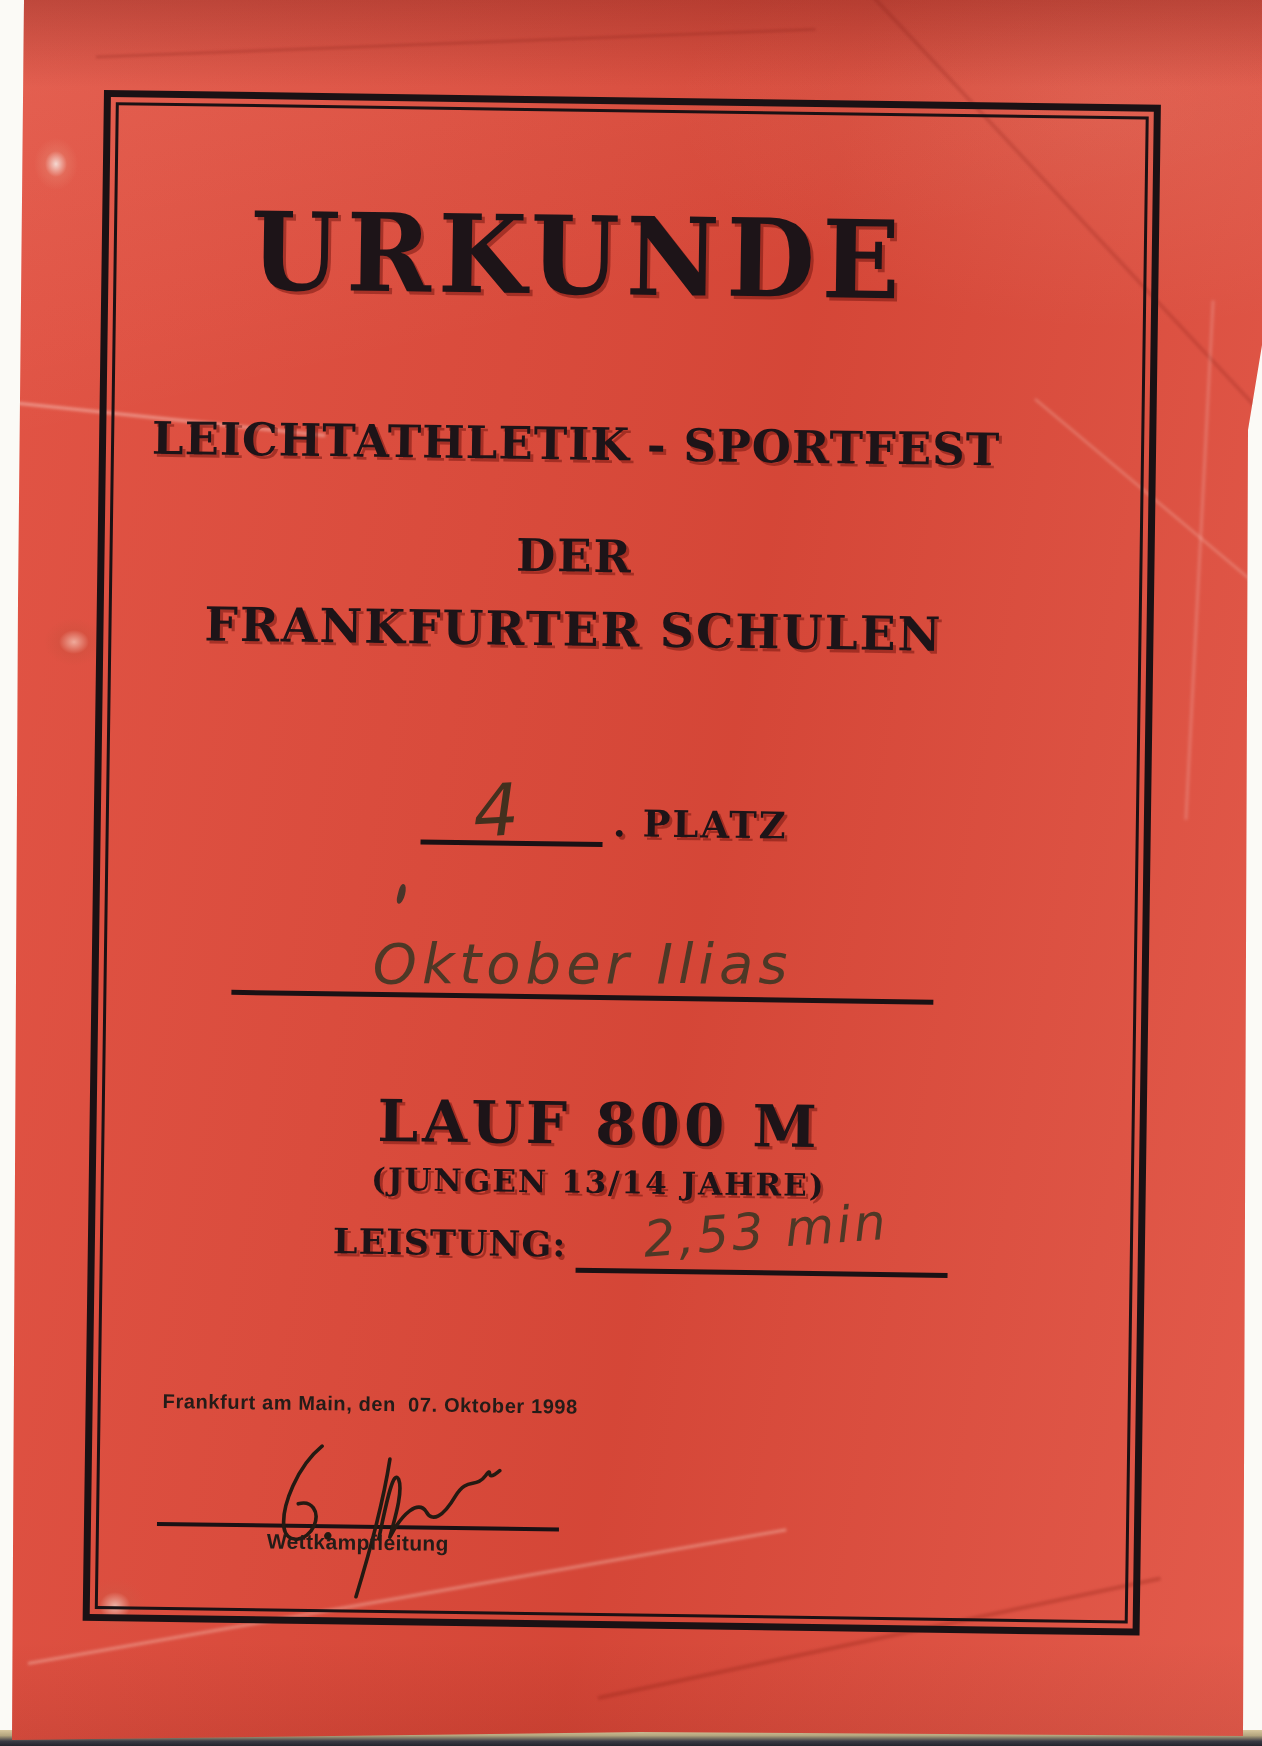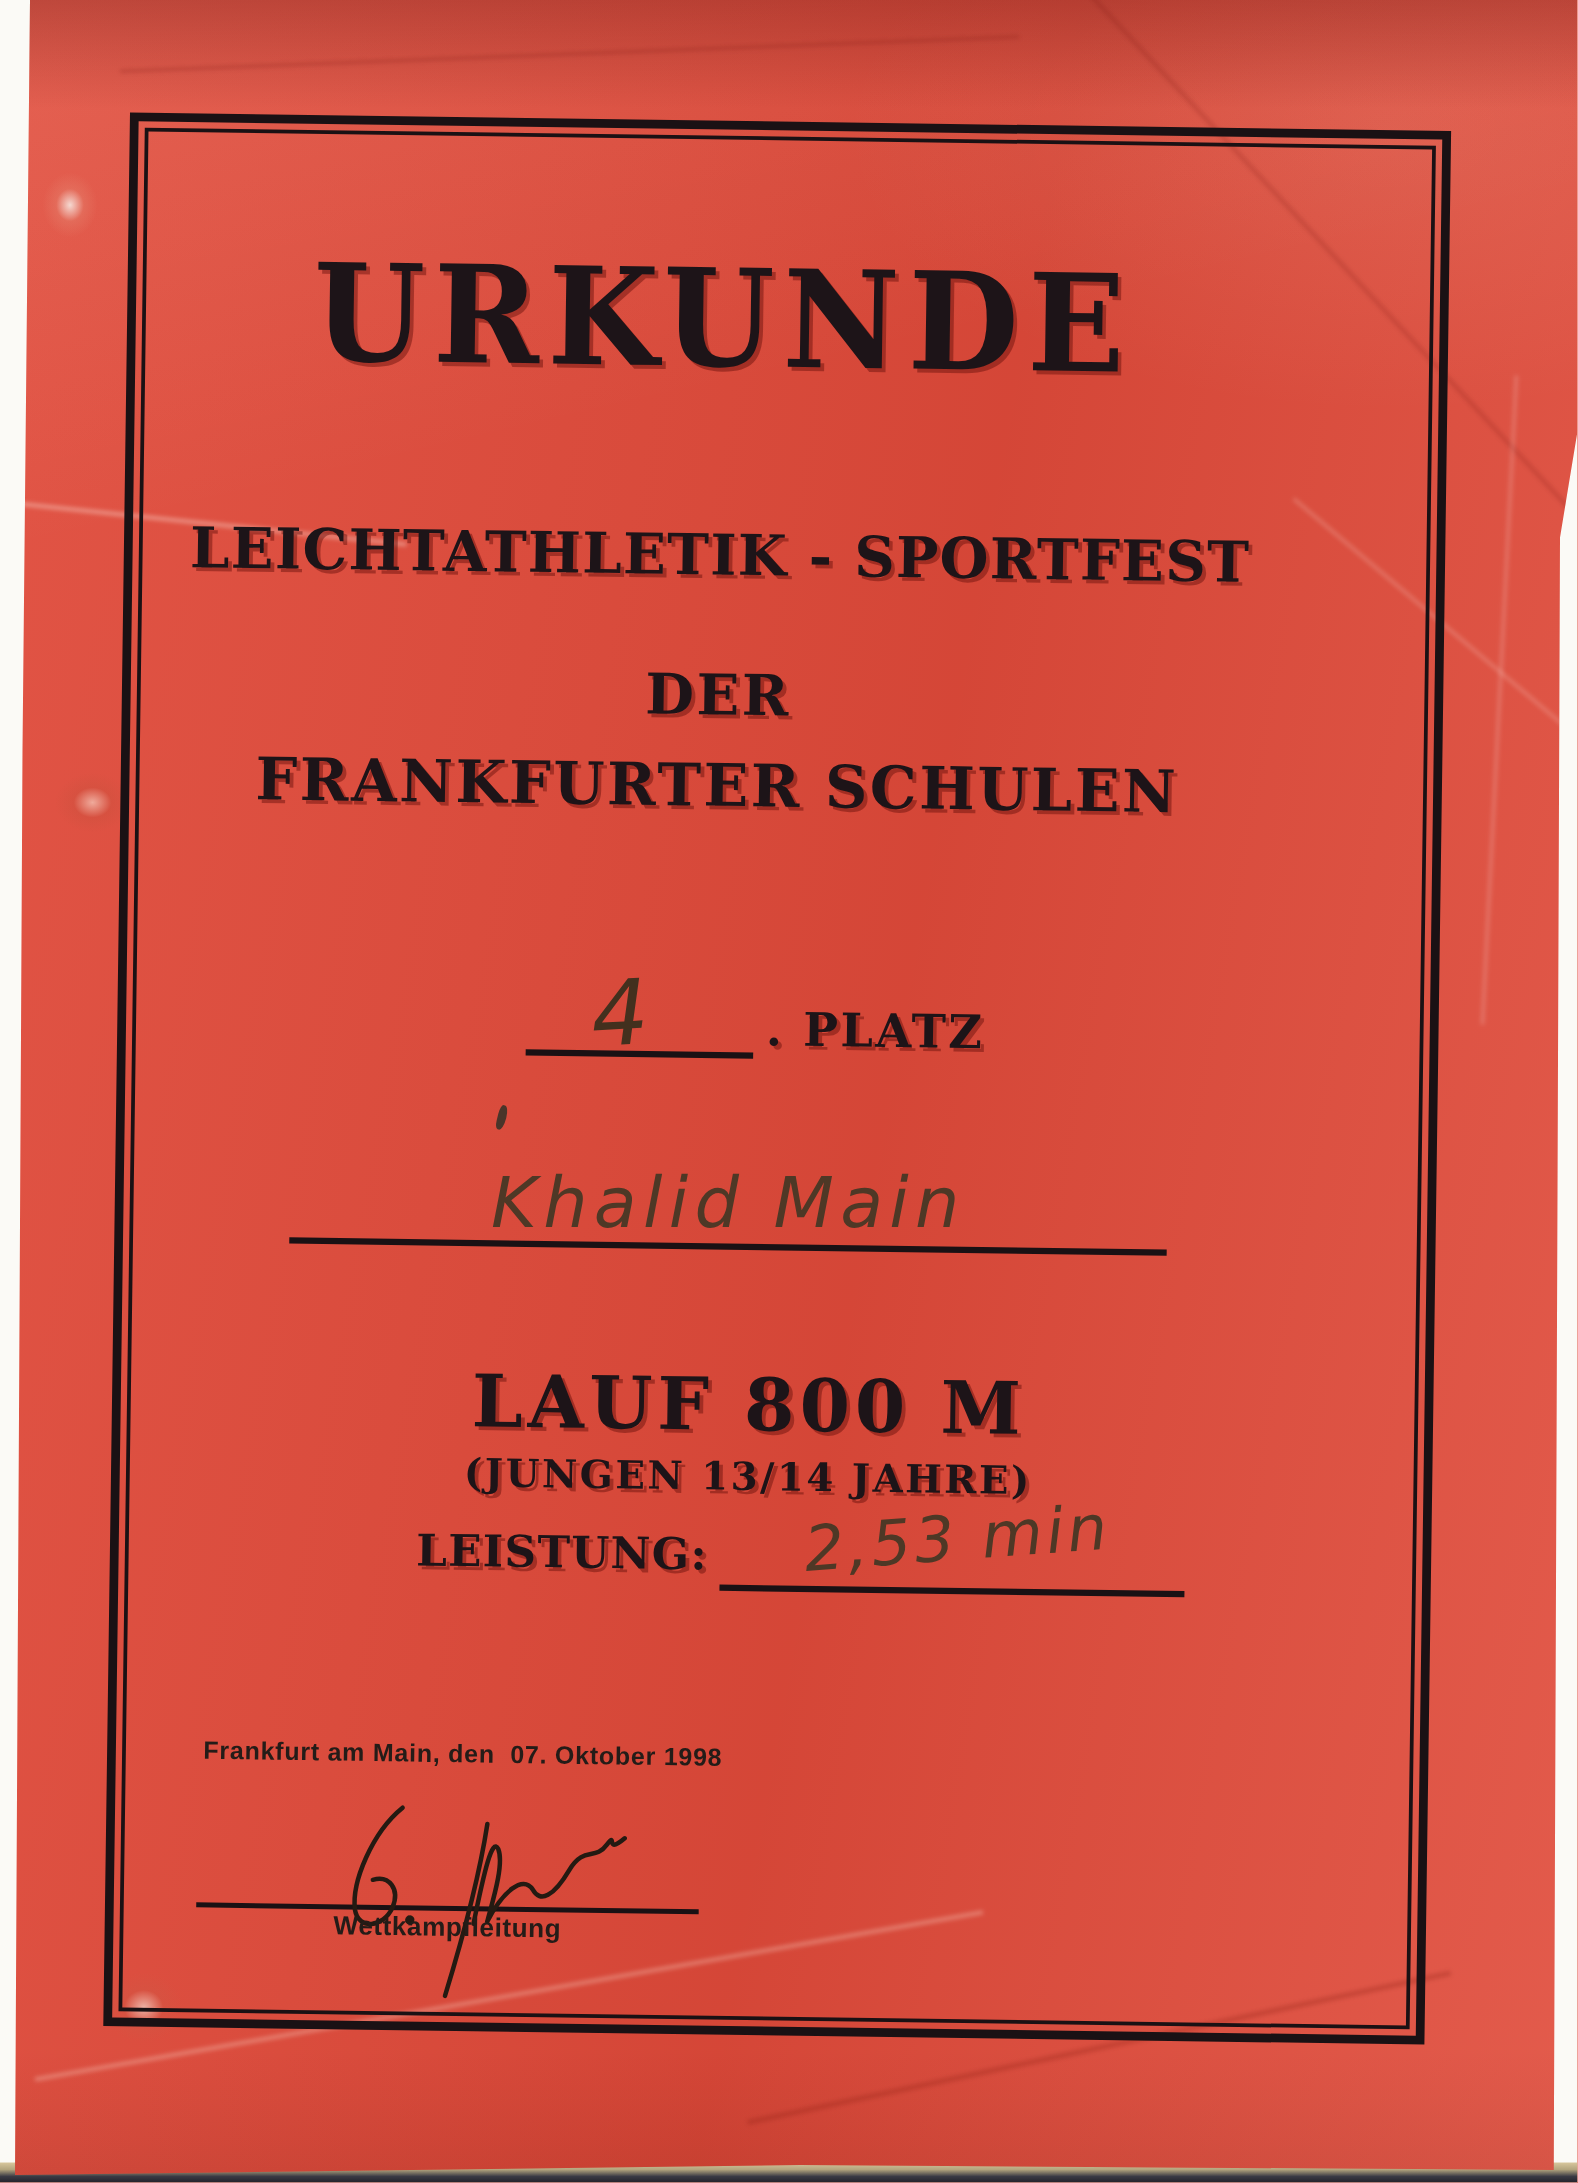--- a/index.html
+++ b/index.html
@@ -136,21 +136,21 @@
     <div class="block deco sub3">FRANKFURTER SCHULEN</div>
 
     <div class="block platz-row">
       <span class="platz-line">
         <span class="hand platz-value">4</span>
       </span>
       <span class="deco platz-label">. PLATZ</span>
     </div>
 
     <div class="block name-row">
-      <span class="hand name-value">Khalid Main</span>
+      <span class="hand name-value">Oktober Ilias</span>
     </div>
 
     <div class="block deco lauf">LAUF 800 M</div>
     <div class="block deco jungen">(JUNGEN 13/14 JAHRE)</div>
 
     <div class="block leistung-row">
       <span class="deco leistung-label">LEISTUNG:</span>
       <span class="leistung-line">
         <span class="hand leistung-value">2,53 min</span>
       </span>

